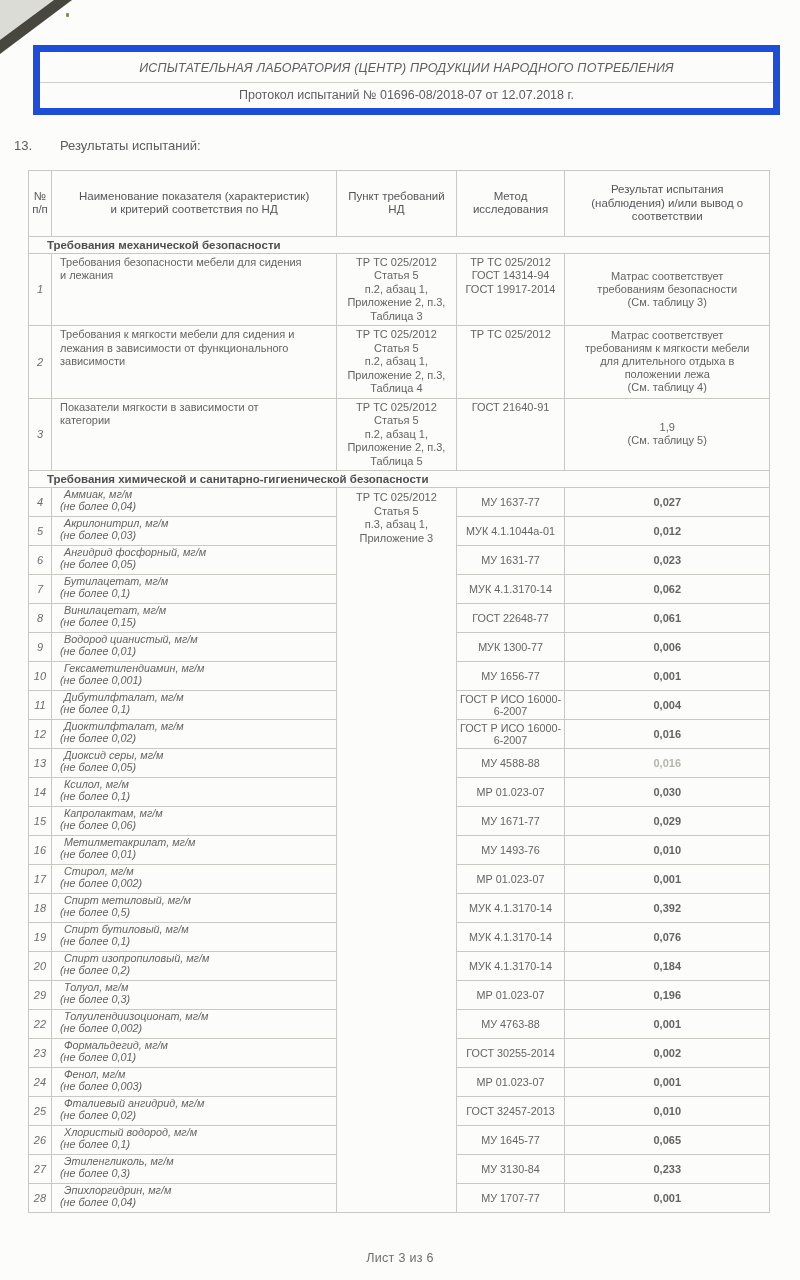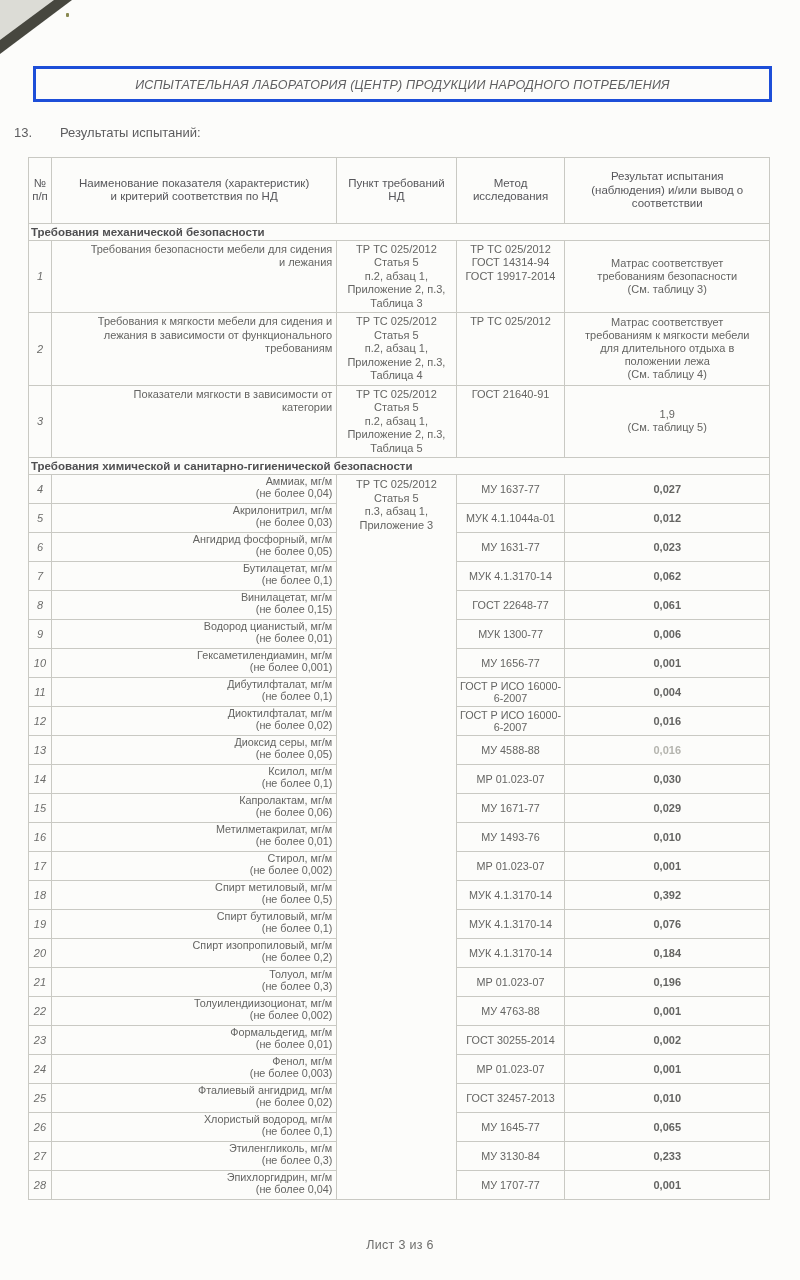--- a/index.html
+++ b/index.html
@@ -19,22 +19,22 @@
   }
   .fold-light{
     position:absolute;top:0;left:0;width:54px;height:40px;
     background:#dcdcd6;
     clip-path:polygon(0 0,100% 0,0 100%);
   }
   .speck{position:absolute;top:13px;left:66px;width:3px;height:4px;background:#8a8a52;border-radius:1px;}
 
   
   .header-box{
-    margin:66px 0 0 33px;width:733px;
-    border:3px solid #1d4ed8;
+    margin:45px 0 0 33px;width:733px;
+    border:7px solid #1d4ed8;
   }
   .lab-block{
     text-align:center;
     font-style:italic;
     color:#5e5e60;
     padding:8px 4px 6px 4px;
   }
   .lab-line{font-size:12.5px;line-height:16px;letter-spacing:0.2px;}
   .accr-line{font-size:12.5px;line-height:17px;margin-top:3px;}
   .protocol-row{
@@ -71,51 +71,51 @@
     color:#56565a;
     padding:12px 2px;
     vertical-align:middle;
     text-align:center;
   }
   td{font-size:11px;}
   .section-cell{
     font-size:11.5px;
     font-weight:600;
     color:#4f4f51;
-    padding:2px 2px 2px 2px;
+    padding:2px 2px 2px 18px;
     text-align:left;
   }
   .num-cell{
     font-style:italic;
     text-align:center;
     color:#6c6c6a;
     vertical-align:middle;
   }
   .name-cell{
     vertical-align:top;
-    text-align:right;
+    text-align:left;
     padding:2px 4px 18px 8px;
     line-height:13.5px;
   }
   .punkt-cell{
     vertical-align:top;text-align:center;
     padding:2px 1px;line-height:13.5px;
   }
   .punkt-shared{padding-top:3px;}
   .method-cell{
     vertical-align:top;text-align:center;
     padding:2px 2px;line-height:12px;
   }
   .result-cell{
     vertical-align:middle;text-align:center;
     padding:2px 2px;line-height:13px;
   }
   .mech-row .method-cell{line-height:13.5px;}
   .chem-row td{height:24px;}
-  .chem-row .name-cell{padding-top:1px;padding-bottom:1px;line-height:11.5px;}
+  .chem-row .name-cell{padding-top:1px;padding-bottom:1px;line-height:11.5px;font-style:italic;}
   .chem-name{font-size:10.8px;padding-left:4px;}
   .chem-limit{font-size:10.8px;padding-left:0;}
   .chem-row .method-cell{font-size:10.8px;vertical-align:middle;}
   .chem-row .result-cell{font-size:11px;font-weight:bold;}
   .faded{color:#b4b4ae;}
 
   .page-footer{
     text-align:center;
     margin-top:38px;
     font-size:12.5px;
@@ -127,20 +127,21 @@
 <body>
 
 <div class="fold-dark"></div>
 <div class="fold-light"></div>
 <div class="speck"></div>
 
 <div class="header-box">
   <div class="lab-block">
     <div class="lab-line">ИСПЫТАТЕЛЬНАЯ ЛАБОРАТОРИЯ (ЦЕНТР) ПРОДУКЦИИ НАРОДНОГО ПОТРЕБЛЕНИЯ</div>
   </div>
+  <div class="protocol-row">Протокол испытаний № 01696-08/2018-07 от 12.07.2018 г.</div>
 </div>
 
 <div class="sec13">
   <span class="num">13.</span><span>Результаты испытаний:</span>
 </div>
 
 <table class="results">
     <colgroup>
       <col class="col-num">
       <col class="col-name">
@@ -199,21 +200,21 @@
           <div class="line">Матрас соответствует</div>
           <div class="line">требованиям безопасности</div>
           <div class="line">(См. таблицу 3)</div>
         </td>
       </tr>
       <tr class="mech-row">
         <td class="num-cell">2</td>
         <td class="name-cell">
           <div class="line">Требования к мягкости мебели для сидения и</div>
           <div class="line">лежания в зависимости от функционального</div>
-          <div class="line">требованиям</div>
+          <div class="line">зависимости</div>
         </td>
         <td class="punkt-cell">
           <div class="line">ТР ТС 025/2012</div>
           <div class="line">Статья 5</div>
           <div class="line">п.2, абзац 1,</div>
           <div class="line">Приложение 2, п.3,</div>
           <div class="line">Таблица 4</div>
         </td>
         <td class="method-cell">
           <div class="line">ТР ТС 025/2012</div>
@@ -403,21 +404,21 @@
       <tr class="chem-row">
         <td class="num-cell">20</td>
         <td class="name-cell">
           <div class="chem-name">Спирт изопропиловый, мг/м</div>
           <div class="chem-limit">(не более 0,2)</div>
         </td>
         <td class="method-cell">МУК 4.1.3170-14</td>
         <td class="result-cell">0,184</td>
       </tr>
       <tr class="chem-row">
-        <td class="num-cell">21</td>
+        <td class="num-cell">29</td>
         <td class="name-cell">
           <div class="chem-name">Толуол, мг/м</div>
           <div class="chem-limit">(не более 0,3)</div>
         </td>
         <td class="method-cell">МР 01.023-07</td>
         <td class="result-cell">0,196</td>
       </tr>
       <tr class="chem-row">
         <td class="num-cell">22</td>
         <td class="name-cell">

